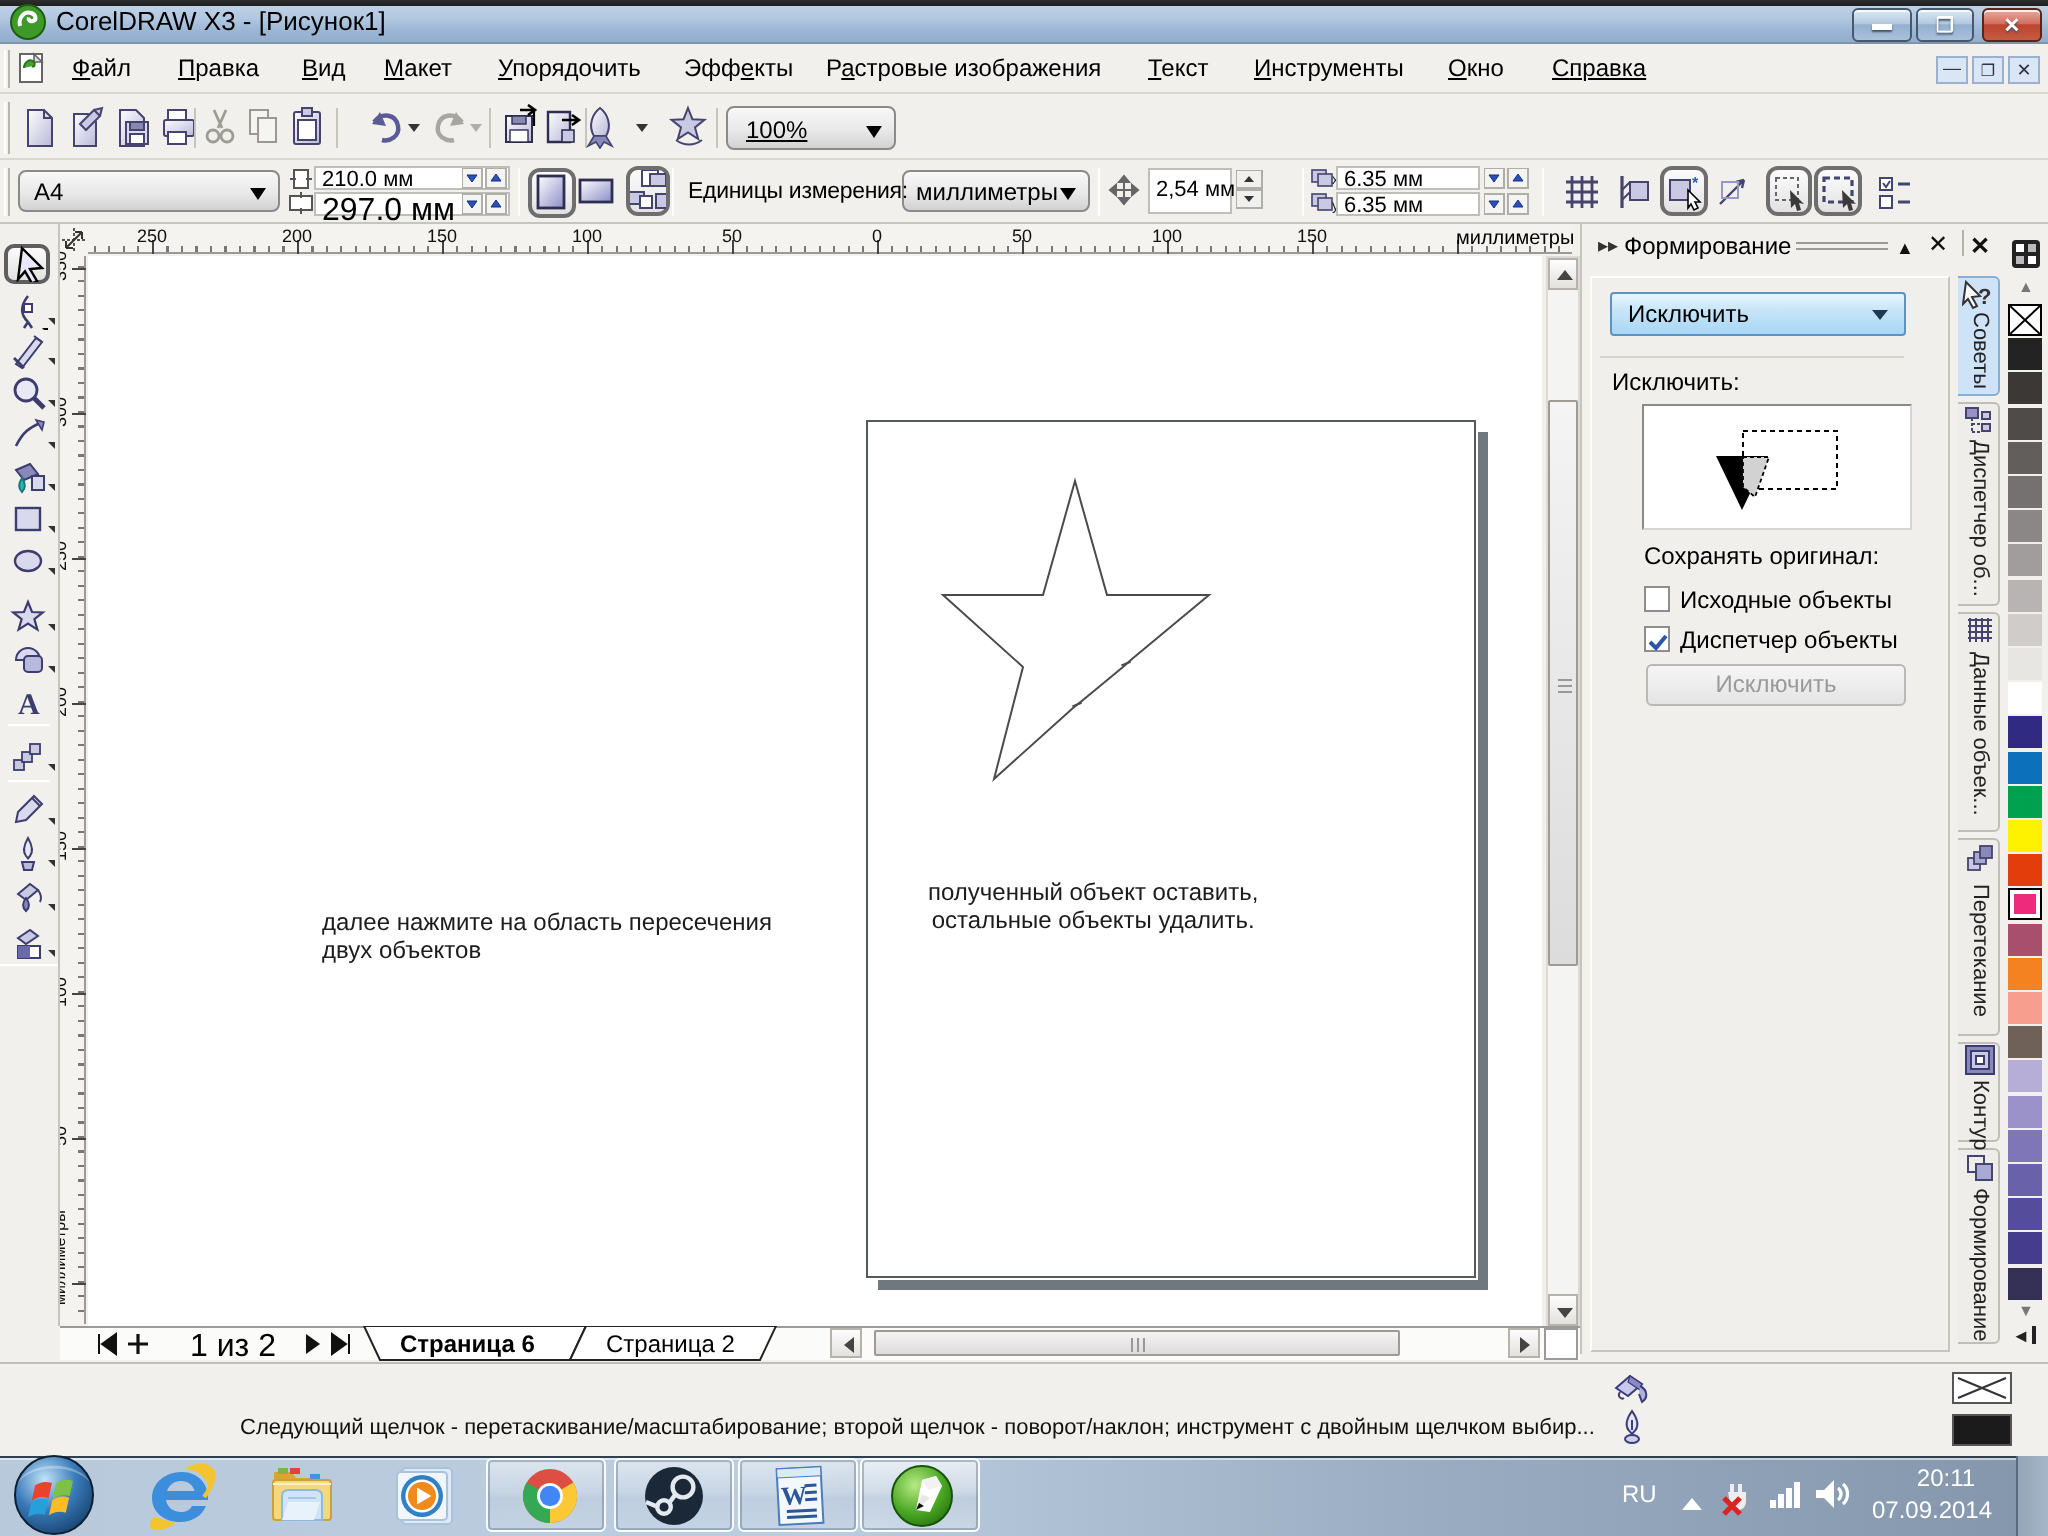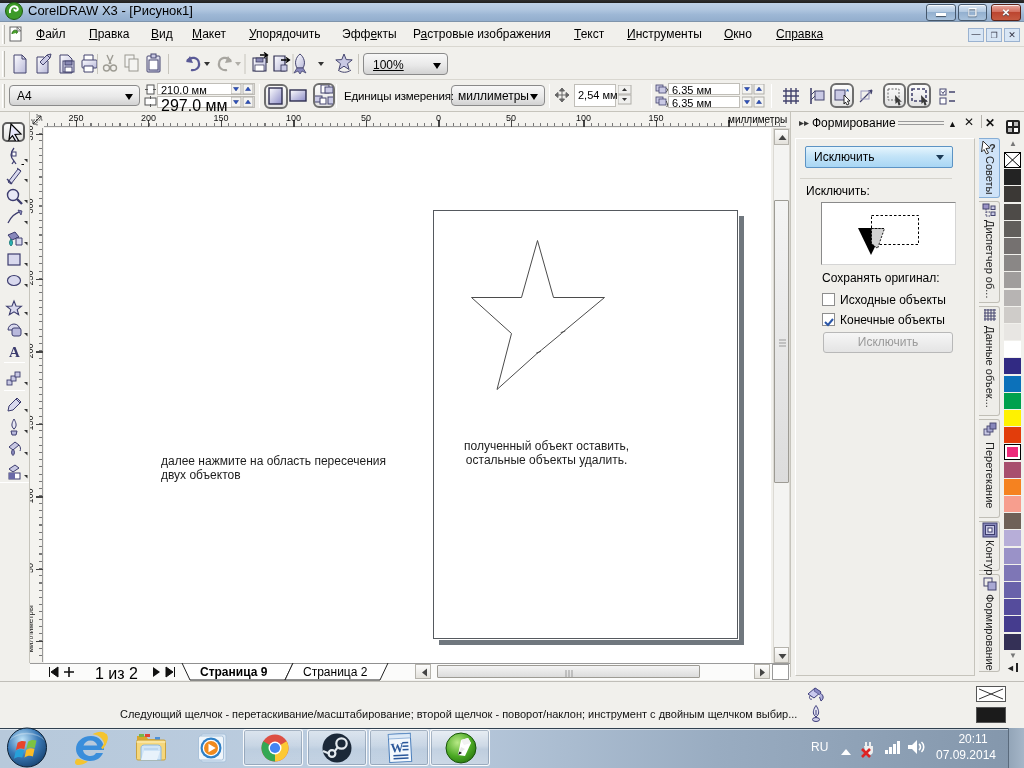--- a/index.html
+++ b/index.html
@@ -510,21 +510,21 @@
 <path d="M4 8 l7 -5 v10 z M2.5 3 v10" fill="#111" stroke="#111"></path>
 <path d="M22 3 v10 M17 8 h10" stroke="#111" stroke-width="1.6"></path>
 <path d="M113 8 l-7 -5 v10 z" fill="#111"></path>
 <path d="M126 8 l-7 -5 v10 z M127.5 3 v10" fill="#111" stroke="#111"></path>
 </svg>
 <div class="abs" style="left:95px;top:665px;font-size:16px;">1 из 2</div>
 <svg class="abs" style="left:178px;top:663px;width:216px;height:18px;" width="216" height="18">
 <path d="M4 0 L115 0 L107 17 L12 17 Z" fill="#fff" stroke="#222"></path>
 <path d="M115 0 L210 0 L202 17 L107 17 Z" fill="#fff" stroke="#222"></path>
 </svg>
-<div class="abs" style="left:200px;top:665px;font-size:12px;font-weight:bold;">Страница 9</div>
+<div class="abs" style="left:200px;top:665px;font-size:12px;font-weight:bold;">Страница 6</div>
 <div class="abs" style="left:303px;top:665px;font-size:12px;">Страница 2</div>
 </div>
 <div class="abs sbtn" style="left:415px;top:664px;width:16px;height:15px;"><svg width="16" height="15">
       <path d="M6 7.5 l5 -4 v8 z" fill="#444"></path>
     </svg></div>
 <div class="abs thumb" style="left:437px;top:665px;width:263px;height:13px;"><svg width="263" height="13">
       <path d="M128 3 v7 M131 3 v7 M134 3 v7" stroke="#999"></path>
     </svg></div>
 <div class="abs sbtn" style="left:754px;top:664px;width:16px;height:15px;"><svg width="16" height="15">
       <path d="M10 7.5 l-5 -4 v8 z" fill="#444"></path>
@@ -550,21 +550,21 @@
   <rect x="49.5" y="12.5" width="47" height="29" fill="#fff" stroke="#000" stroke-dasharray="2.5 2"></rect>
   <path d="M36 25 h26 l-13 27 z" fill="#000"></path>
   <path d="M49.5 25.5 h13 l-7 20 -6 -5 z" fill="#d2d2d2" stroke="#000" stroke-width=".9" stroke-dasharray="2 1.5"></path>
 </svg></div>
 <div class="abs dlabel" style="left:822px;top:271px;">Сохранять оригинал:</div>
 <div class="abs cb" style="left:822px;top:293px;"></div>
 <div class="abs dlabel" style="left:840px;top:293px;">Исходные объекты</div>
 <div class="abs cb" style="left:822px;top:313px;"><svg width="11" height="11">
       <path d="M2 5 l3 3 l5 -6" stroke="#2a56a8" stroke-width="2" fill="none"></path>
     </svg></div>
-<div class="abs dlabel" style="left:840px;top:313px;">Конечные объекты</div>
+<div class="abs dlabel" style="left:840px;top:313px;">Диспетчер объекты</div>
 <div class="abs" id="exclbtn">Исключить</div>
 
 <div class="abs" id="tabstrip"></div>
 <div class="abs" id="vtabs" style="left:0;top:0;width:0;height:0;">
 <div class="abs vtab" id="vtab0" style="top:138px;height:60px;"></div>
 <div class="abs vtab" style="top:201px;height:102px;"></div>
 <div class="abs vtab" style="top:306px;height:110px;"></div>
 <div class="abs vtab" style="top:419px;height:99px;"></div>
 <div class="abs vtab" style="top:521px;height:50px;"></div>
 <div class="abs vtab" style="top:574px;height:98px;"></div>

